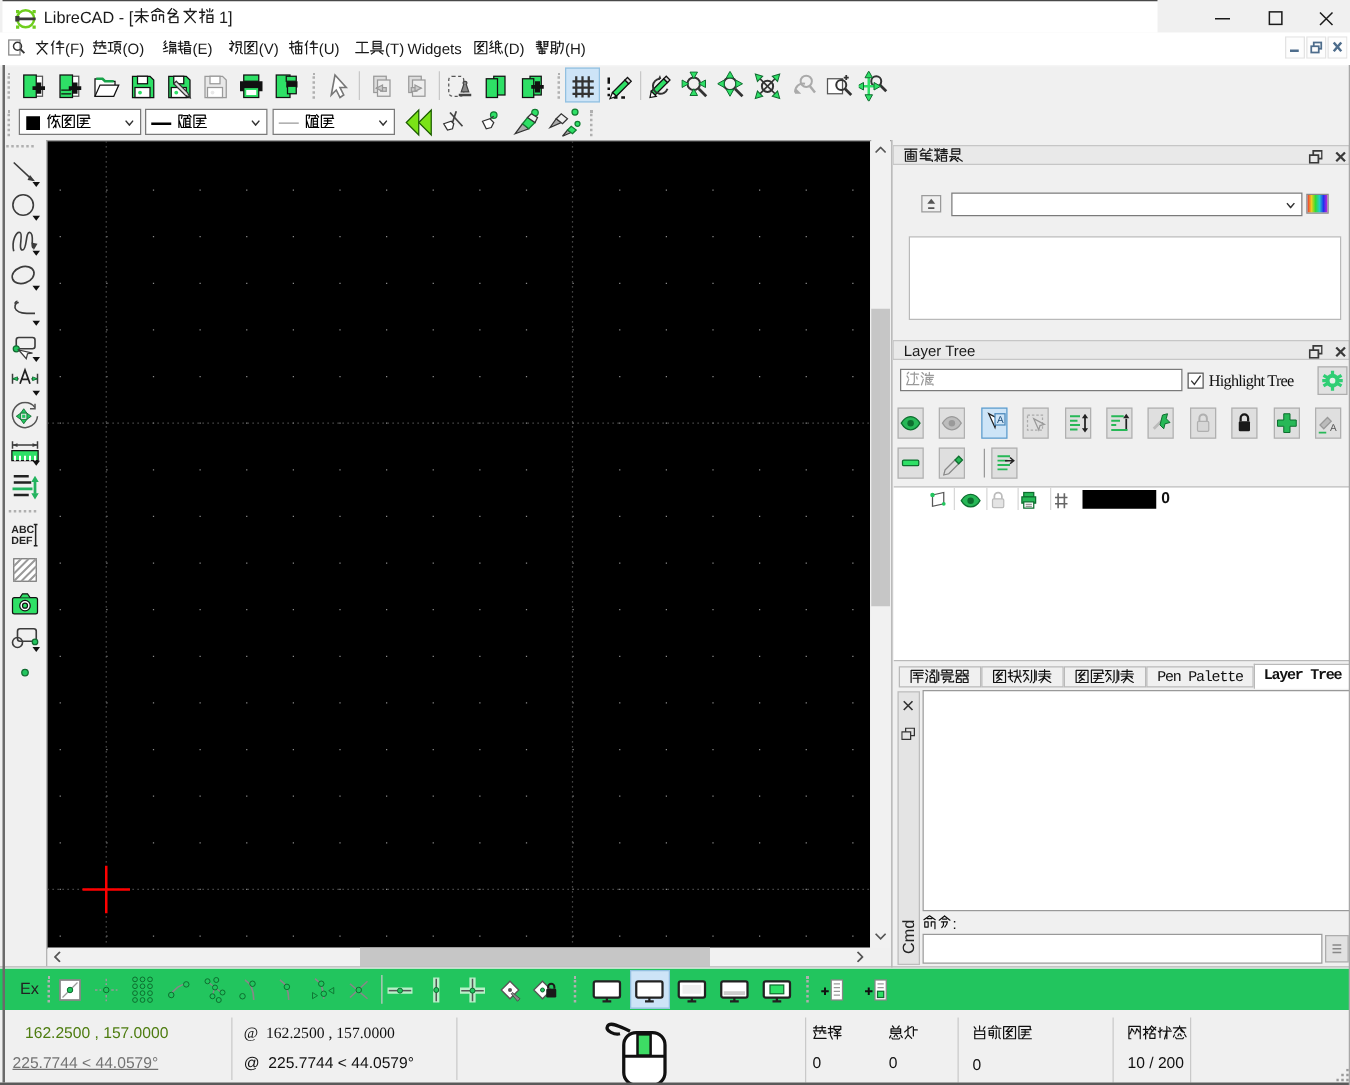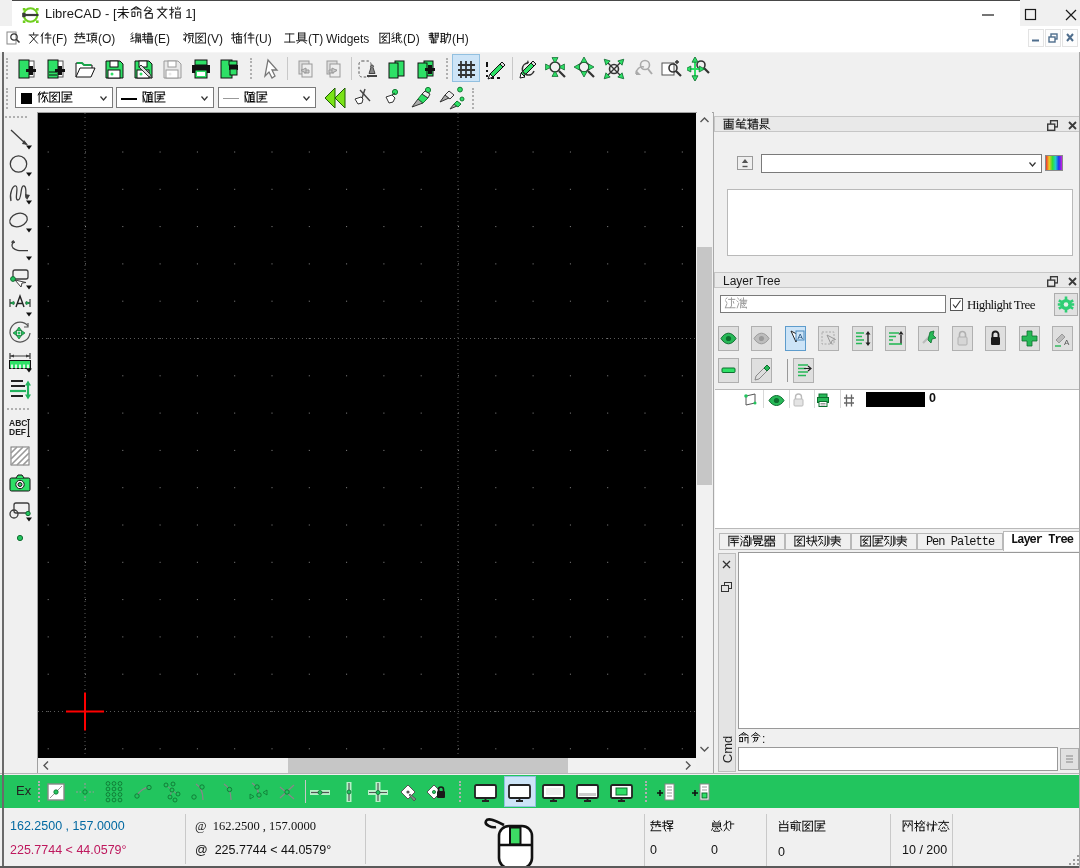--- a/index.html
+++ b/index.html
@@ -1,18 +1,18 @@
 <!DOCTYPE html>
 <html><head>
 <meta charset="utf-8">
 <style>
 html,body{margin:0;padding:0;}
 body{width:1080px;height:868px;overflow:hidden;font-family:"Liberation Sans",sans-serif;position:relative;background:#f0f0f0;}
 .abs{position:absolute;}
-#titlebar{left:12px;top:0;width:1008px;height:26px;background:#ffffff;border-top:1px solid #484848;box-sizing:border-box;}
+#titlebar{left:2px;top:0;width:924px;height:26px;background:#ffffff;border-top:1px solid #484848;box-sizing:border-box;}
 #menubar{left:0;top:26px;width:1080px;height:26px;background:#ffffff;}
 .menuitem{position:absolute;top:0;height:26px;line-height:26px;font-size:12px;color:#1a1a1a;}
 #toolbar1{left:0;top:52px;width:1080px;height:32px;background:#f0f0f0;border-top:1px solid #f5f5f5;box-sizing:border-box;}
 #toolbar2{left:0;top:84px;width:1080px;height:28px;background:#f0f0f0;}
 #leftbar{left:0;top:112px;width:38px;height:663px;background:#f0f0f0;}
 #canvas{left:38px;top:113px;width:658px;height:645.5px;background:#000;}
 #vscroll{left:697px;top:112px;width:15px;height:646px;background:#f1f1f1;}
 #hscroll{left:38px;top:758px;width:658px;height:15px;background:#f1f1f1;}
 #rightpanel{left:713px;top:112px;width:367px;height:662px;background:#f0f0f0;border-left:1px solid #a9a9a9;box-sizing:border-box;}
 #snapbar{left:0;top:775px;width:1080px;height:33px;background:#22c55e;}
@@ -961,22 +961,22 @@
           <path d="M14 7h5M14 10h5" stroke="#999"></path>
         </svg>
       </div>
     </div>
 <div class="vdots" style="left: 38px; top: 6px; height: 21px;"></div>
     <div class="sep" style="left: 305px; top: 5px; height: 23px;"></div>
     <div class="vdots" style="left: 459px; top: 6px; height: 21px;"></div>
     <div class="vdots" style="left: 645px; top: 6px; height: 21px;"></div>
   </div>
 <div id="statusbar" class="abs">
-  <div class="abs" style="left:10px;top:11px;font-size:12.5px;color:#0369a1;">162.2500 , 157.0000</div>
-  <div class="abs" style="left:10px;top:35px;font-size:12.5px;color:#be185d;">225.7744 &lt; 44.0579°</div>
+  <div class="abs" style="left:20px;top:11px;font-size:12.5px;color:#4d7c0f;">162.2500 , 157.0000</div>
+  <div class="abs" style="left:10px;top:35px;font-size:12.5px;color:#737373;text-decoration:underline;">225.7744 &lt; 44.0579°</div>
   <div class="abs" style="left:185px;top:6px;width:1px;height:50px;background:#c9c9c9;"></div>
   <div class="abs" style="left:195px;top:11px;font-size:12.5px;color:#111;font-family:Liberation Serif, serif;">@&nbsp; 162.2500 , 157.0000</div>
   <div class="abs" style="left:195px;top:35px;font-size:12.5px;color:#111;">@&nbsp; 225.7744 &lt; 44.0579°</div>
   <div class="abs" style="left:365px;top:6px;width:1px;height:50px;background:#c9c9c9;"></div>
   <svg class="abs" style="left:474px;top:5px" width="66" height="58" viewBox="0 0 66 58">
     <path d="M30 12C22 8 14 4 12 8s6 7 10 6" fill="none" stroke="#111" stroke-width="2.6"></path>
     <rect x="25" y="13" width="33" height="42" rx="10" fill="#fff" stroke="#111" stroke-width="2.6"></rect>
     <rect x="36" y="14.5" width="10.5" height="17" fill="#3ddc64" stroke="#111" stroke-width="2"></rect>
     <path d="M25 32h33" stroke="#111" stroke-width="2.4"></path>
   </svg>

